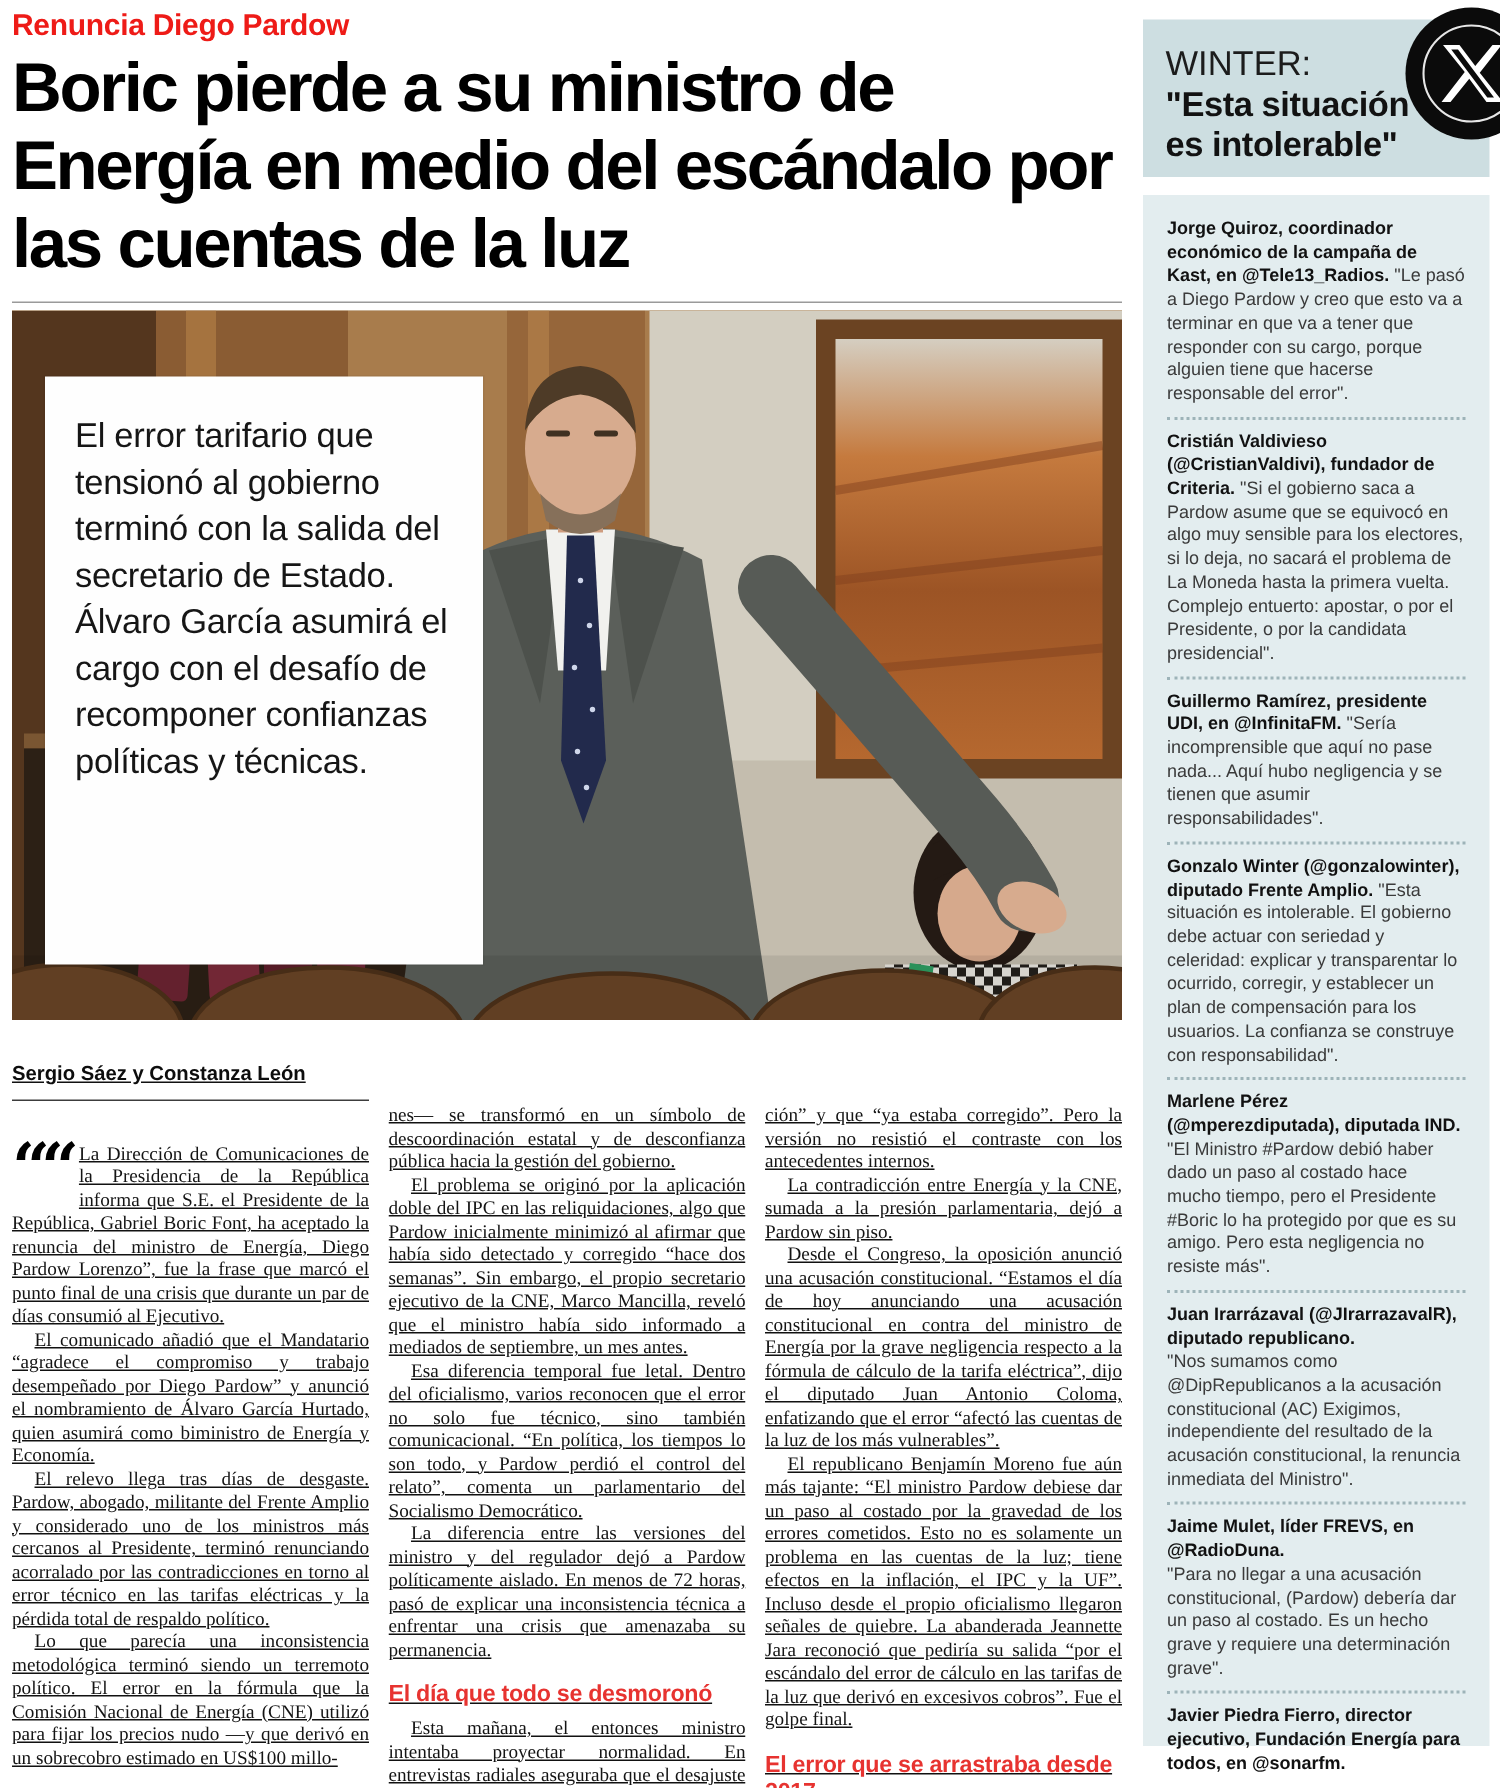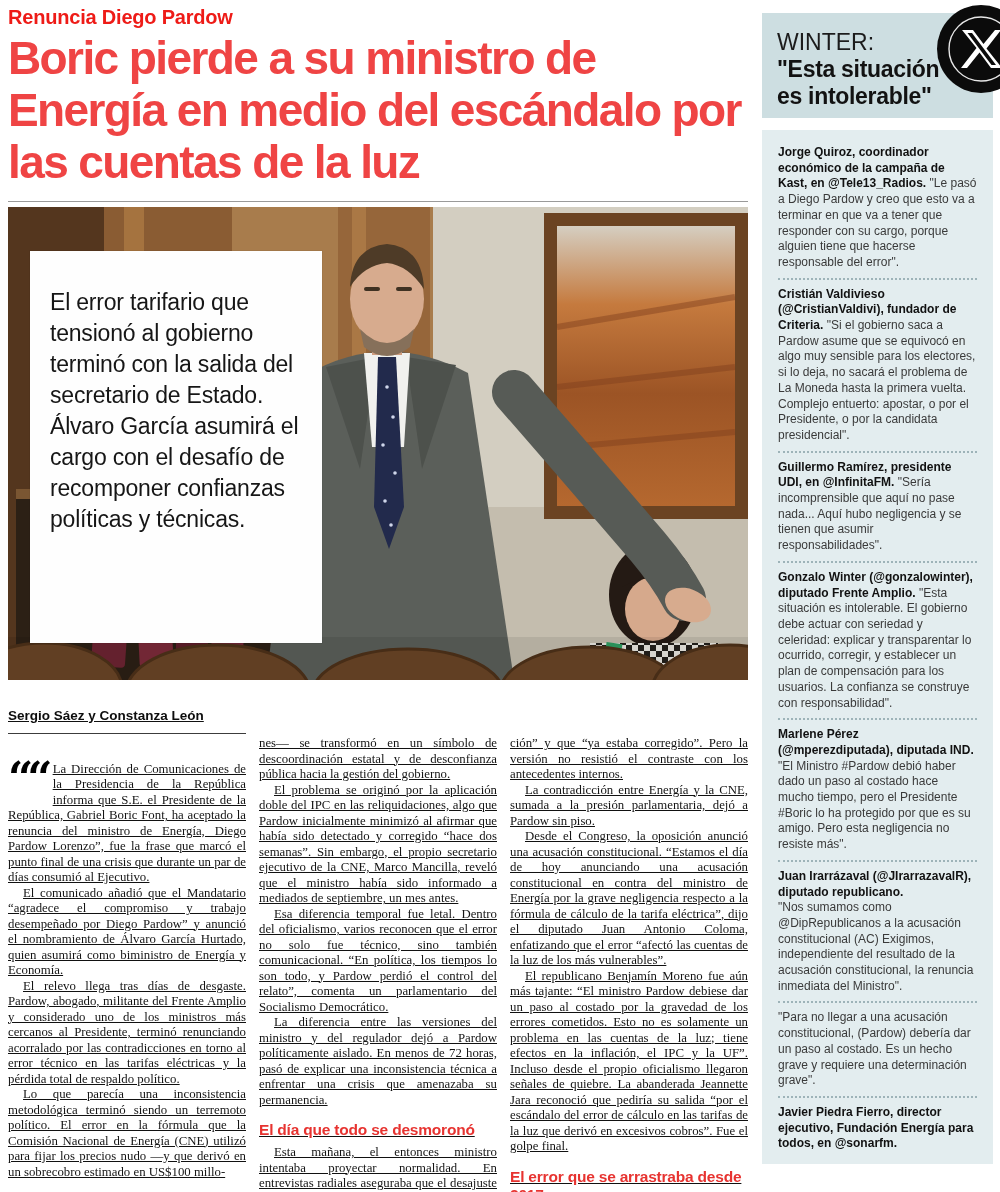--- a/index.html
+++ b/index.html
@@ -8,28 +8,28 @@
     --sidebar_header_bg:#cdddе1;
   }
   *{margin:0;padding:0;box-sizing:border-box;}
   html,body{width:1000px;height:1192px;background:#fff;overflow:hidden;}
   body{position:relative;font-family:"Liberation Sans",sans-serif;color:#111;}
 
   
   .kicker{position:absolute;left:8px;top:6px;font-size:20px;font-weight:700;
     color:var(--accent_red,#ee1b17);letter-spacing:-.2px;}
   .headline{position:absolute;left:8px;top:32px;width:742px;
-    font-size:46px;line-height:52px;font-weight:700;letter-spacing:-1.6px;color:#ef4444;}
+    font-size:46px;line-height:52px;font-weight:700;letter-spacing:-1.6px;color:#000000;}
   .head-rule{position:absolute;left:8px;top:201px;width:740px;height:1px;background:#9a9a9a;}
 
   .photo{position:absolute;left:8px;top:207px;width:740px;height:473px;overflow:hidden;background:#9a7243;}
   .photo svg{display:block;width:100%;height:100%;}
   .caption-box{position:absolute;left:22px;top:44px;width:292px;height:392px;
     background:#fefefe;padding:24px 20px;box-shadow:0 0 0 1px rgba(0,0,0,.04);}
-  .caption-box .cap{font-size:23px;line-height:31px;color:#161616;letter-spacing:-.2px;margin-top:12px;}
+  .caption-box .cap{font-size:23px;line-height:31px;color:#161616;letter-spacing:-.2px;}
 
   
   .columns{position:absolute;left:8px;top:708px;width:740px;height:504px;
     display:flex;gap:13px;overflow:hidden;text-decoration:underline;}
   .col{flex:1 1 0;overflow:hidden;
     font-family:"Liberation Serif","DejaVu Serif",serif;
     font-size:12.8px;line-height:15.5px;color:#141414;
     text-align:justify;hyphens:auto;-webkit-hyphens:auto;}
   .byline{font-family:"Liberation Sans",sans-serif;font-weight:700;font-size:13.5px;
     color:#0d0d0d;padding-bottom:9px;border-bottom:1.2px solid #3c3c3c;margin-bottom:11px;
@@ -186,18 +186,18 @@
     <path fill="#fff" d="M26 26 h11 l10.5 14 L59 26 h6 L50.5 44.5 L66 64 H55 L43.5 48.5 L31 64 h-6 L40.5 44 Z"></path>
     <path fill="#0b0b0b" d="M31.5 29 h4.5 l24 32 h-4.5 Z"></path>
   </svg>
   <div class="sb-quotes">
       <div class="quote"><strong>Jorge Quiroz, coordinador económico de la campaña de Kast, en @Tele13_Radios. </strong><span class="qtext">"Le pasó a Diego Pardow y creo que esto va a terminar en que va a tener que responder con su cargo, porque alguien tiene que hacerse responsable del error".</span></div>
       <div class="quote"><strong>Cristián Valdivieso (@CristianValdivi), fundador de Criteria. </strong><span class="qtext">"Si el gobierno saca a Pardow asume que se equivocó en algo muy sensible para los electores, si lo deja, no sacará el problema de La Moneda hasta la primera vuelta. Complejo entuerto: apostar, o por el Presidente, o por la candidata presidencial".</span></div>
       <div class="quote"><strong>Guillermo Ramírez, presidente UDI, en @InfinitaFM. </strong><span class="qtext">"Sería incomprensible que aquí no pase nada... Aquí hubo negligencia y se tienen que asumir responsabilidades".</span></div>
       <div class="quote"><strong>Gonzalo Winter (@gonzalowinter), diputado Frente Amplio. </strong><span class="qtext">"Esta situación es intolerable. El gobierno debe actuar con seriedad y celeridad: explicar y transparentar lo ocurrido, corregir, y establecer un plan de compensación para los usuarios. La confianza se construye con responsabilidad".</span></div>
       <div class="quote"><strong>Marlene Pérez (@mperezdiputada), diputada IND. </strong><span class="qtext">"El Ministro #Pardow debió haber dado un paso al costado hace mucho tiempo, pero el Presidente #Boric lo ha protegido por que es su amigo. Pero esta negligencia no resiste más".</span></div>
       <div class="quote"><strong>Juan Irarrázaval (@JIrarrazavalR), diputado republicano.</strong><div class="qtext">"Nos sumamos como @DipRepublicanos a la acusación constitucional (AC) Exigimos, independiente del resultado de la acusación constitucional, la renuncia inmediata del Ministro".</div></div>
-      <div class="quote"><div class="qtext">"Para no llegar a una acusación constitucional, (Pardow) debería dar un paso al costado. Es un hecho grave y requiere una determinación grave".</div></div>
+      <div class="quote"><strong>Jaime Mulet, líder FREVS, en @RadioDuna.</strong><div class="qtext">"Para no llegar a una acusación constitucional, (Pardow) debería dar un paso al costado. Es un hecho grave y requiere una determinación grave".</div></div>
       <div class="quote"><strong>Javier Piedra Fierro, director ejecutivo, Fundación Energía para todos, en @sonarfm. </strong></div>
     </div>
 </aside>
 
 <div class="page-code">2992798</div>
 
 </body></html>

